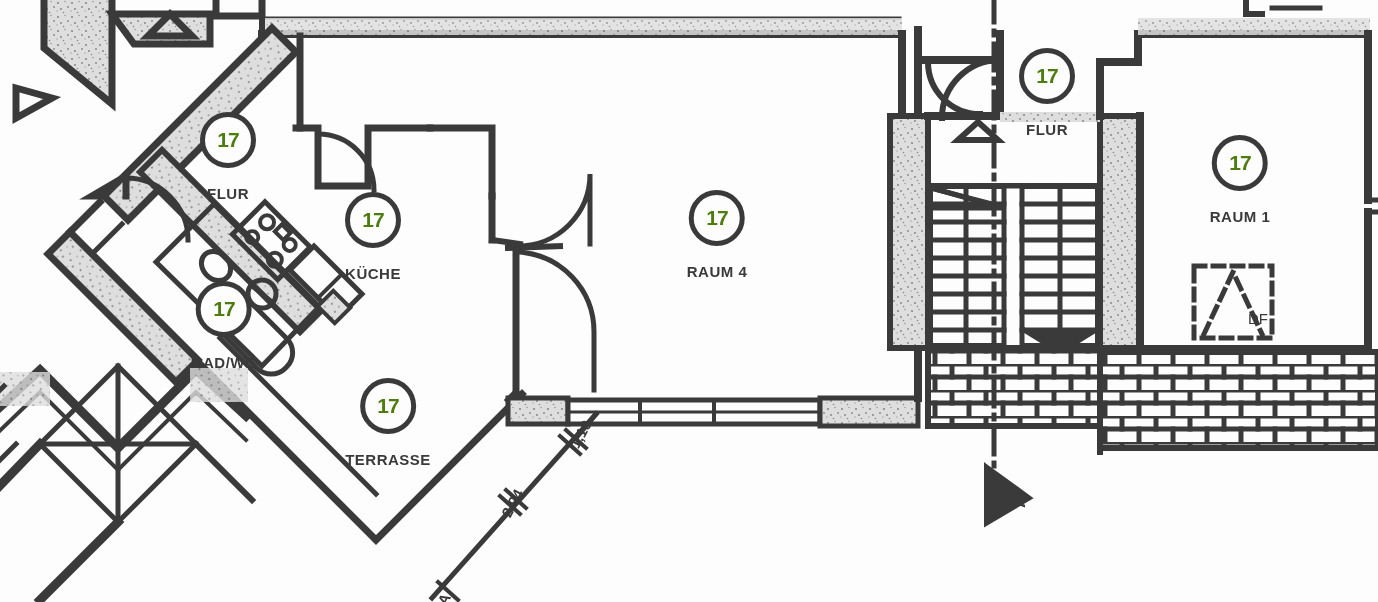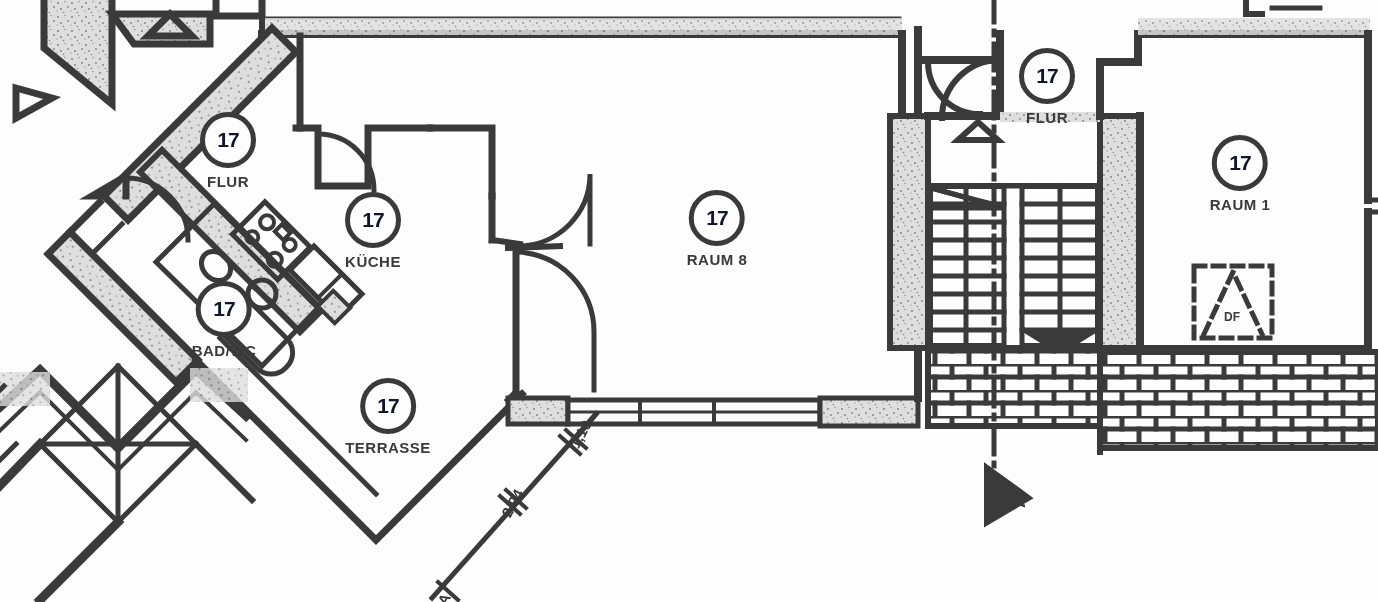--- a/index.html
+++ b/index.html
@@ -2,30 +2,30 @@
 <html><head>
 <meta charset="utf-8">
 <style>
   html,body{margin:0;padding:0;background:#fff;}
   body{font-family:"Liberation Sans",sans-serif;}
   #plan{position:relative;width:1378px;height:602px;background:#fdfdfd;overflow:hidden;}
   svg#canvas{position:absolute;left:0;top:0;width:1378px;height:602px;}
   .rm-label{position:absolute;text-align:center;transform:translateX(-50%);pointer-events:none;}
   .rm-circ{width:46px;height:46px;border-radius:50%;border:5px solid #3a3a3a;
            margin:0 auto;display:flex;align-items:center;justify-content:center;
-           background:#fdfdfd;font-size:21px;font-weight:bold;color:#0f172a;
+           background:#fdfdfd;font-size:21px;font-weight:bold;color:#4d7c0f;
            font-family:"Liberation Sans",sans-serif;letter-spacing:-1px;}
-  .rm-name{margin-top:5px;font-size:15px;font-weight:bold;color:#3a3a3a;
+  .rm-name{margin-top:17px;font-size:15px;font-weight:bold;color:#3a3a3a;
            letter-spacing:0.5px;white-space:nowrap;font-family:"Liberation Sans",sans-serif;}
   .dim-txt{position:absolute;font-size:15px;font-weight:bold;color:#3a3a3a;
            white-space:nowrap;font-family:"Liberation Sans",sans-serif;}
   .sec-txt{position:absolute;font-size:19px;font-weight:bold;color:#3a3a3a;
            font-family:"Liberation Sans",sans-serif;}
-  .df-txt{position:absolute;font-size:12px;font-weight:bold;color:#3a3a3a;
-          font-family:"Liberation Sans",sans-serif;}
+  .df-txt{position:absolute;font-size:15px;font-weight:normal;color:#3a3a3a;
+          font-family:"Liberation Sans",sans-serif;margin-left:24px;}
 </style>
 </head>
 <body>
 
 <div id="plan">
 
 <svg id="canvas" viewBox="0 0 1378 602">
   <defs>
 
     <pattern id="speck" width="14" height="14" patternUnits="userSpaceOnUse">
@@ -262,21 +262,21 @@
   <div class="rm-name">BAD/WC</div>
 </div>
 
 <div class="rm-label" style="left:388px;top:378px">
   <div class="rm-circ">17</div>
   <div class="rm-name">TERRASSE</div>
 </div>
 
 <div class="rm-label" style="left:717px;top:190px">
   <div class="rm-circ">17</div>
-  <div class="rm-name">RAUM 8</div>
+  <div class="rm-name">RAUM 4</div>
 </div>
 
 <div class="rm-label" style="left:1047px;top:48px">
   <div class="rm-circ">17</div>
   <div class="rm-name">FLUR</div>
 </div>
 
 <div class="rm-label" style="left:1240px;top:135px">
   <div class="rm-circ">17</div>
   <div class="rm-name">RAUM 1</div>

